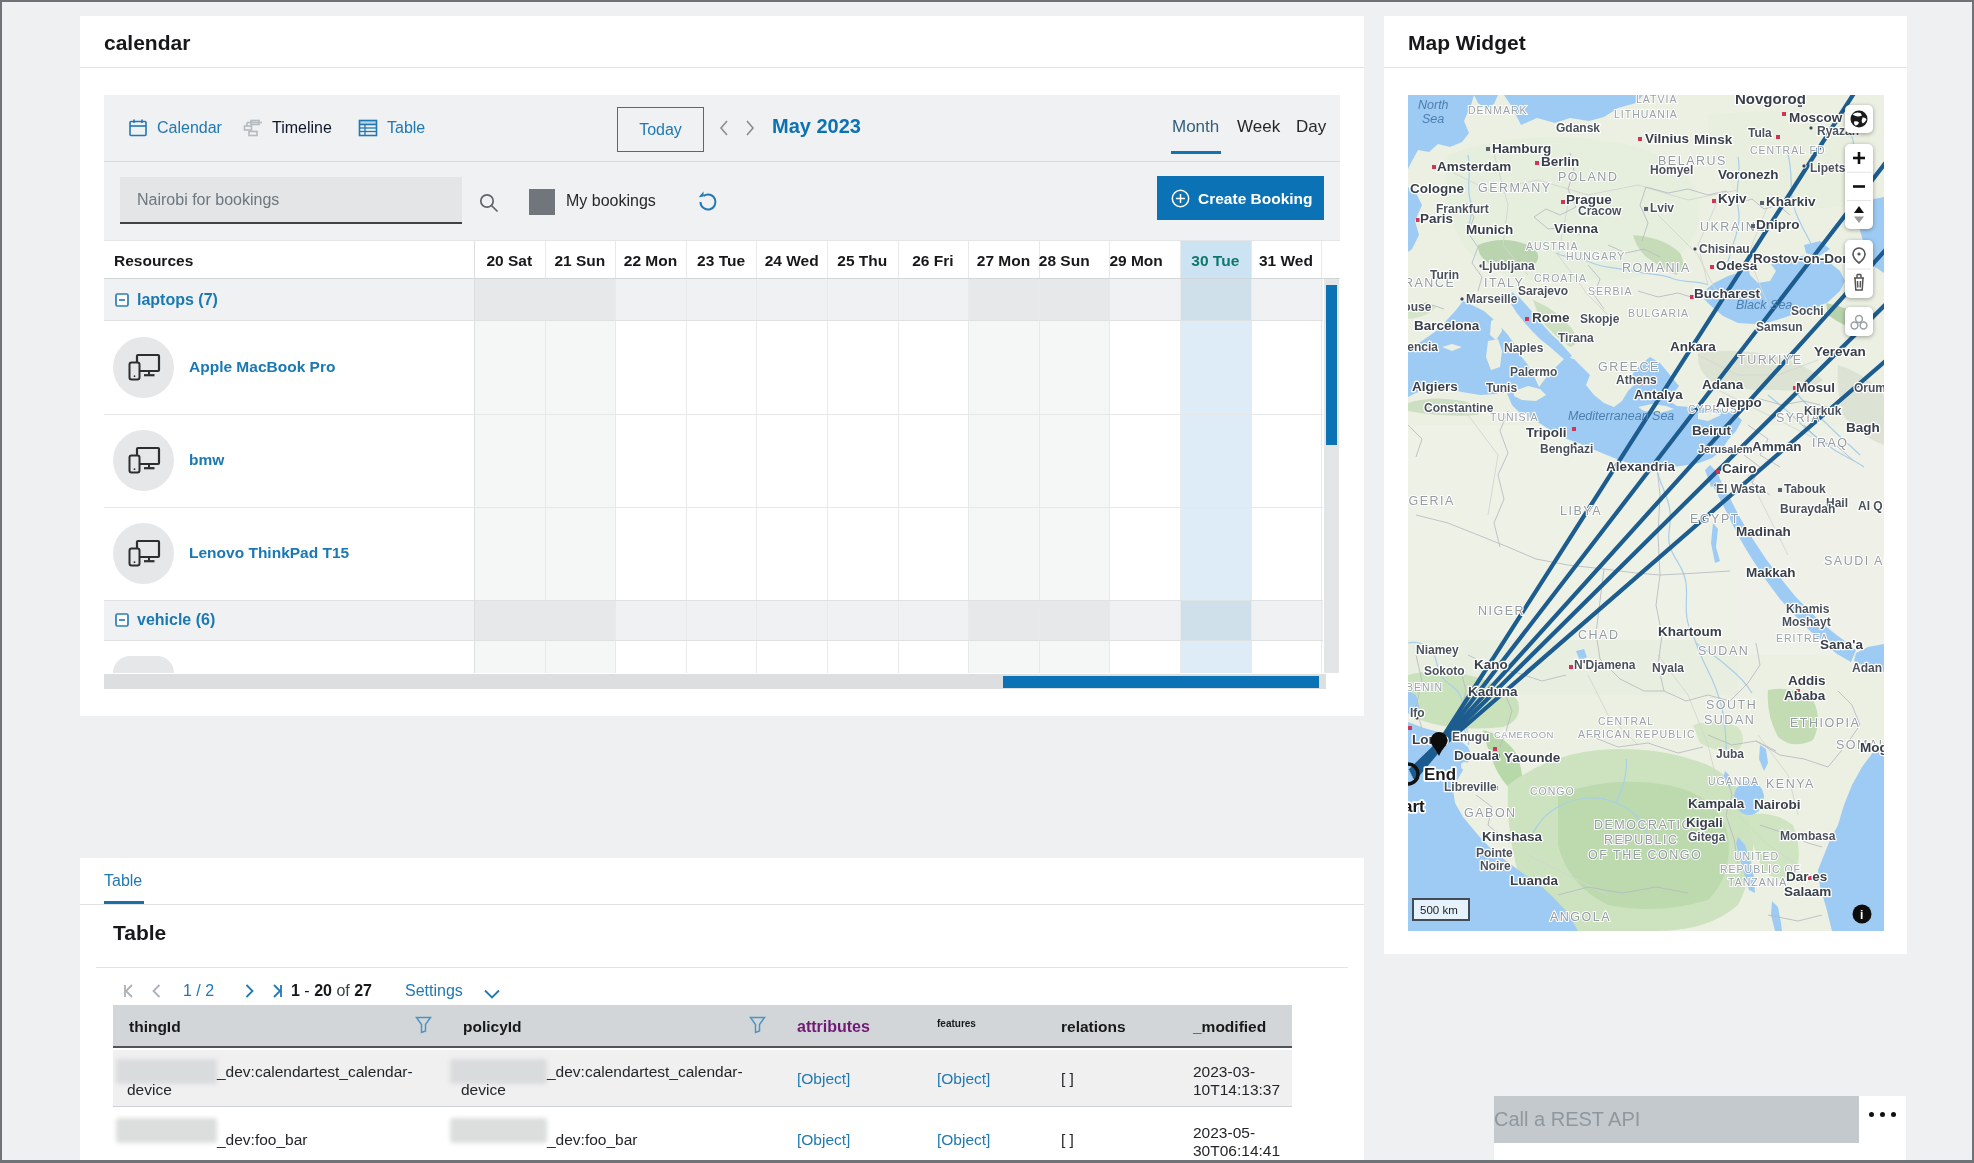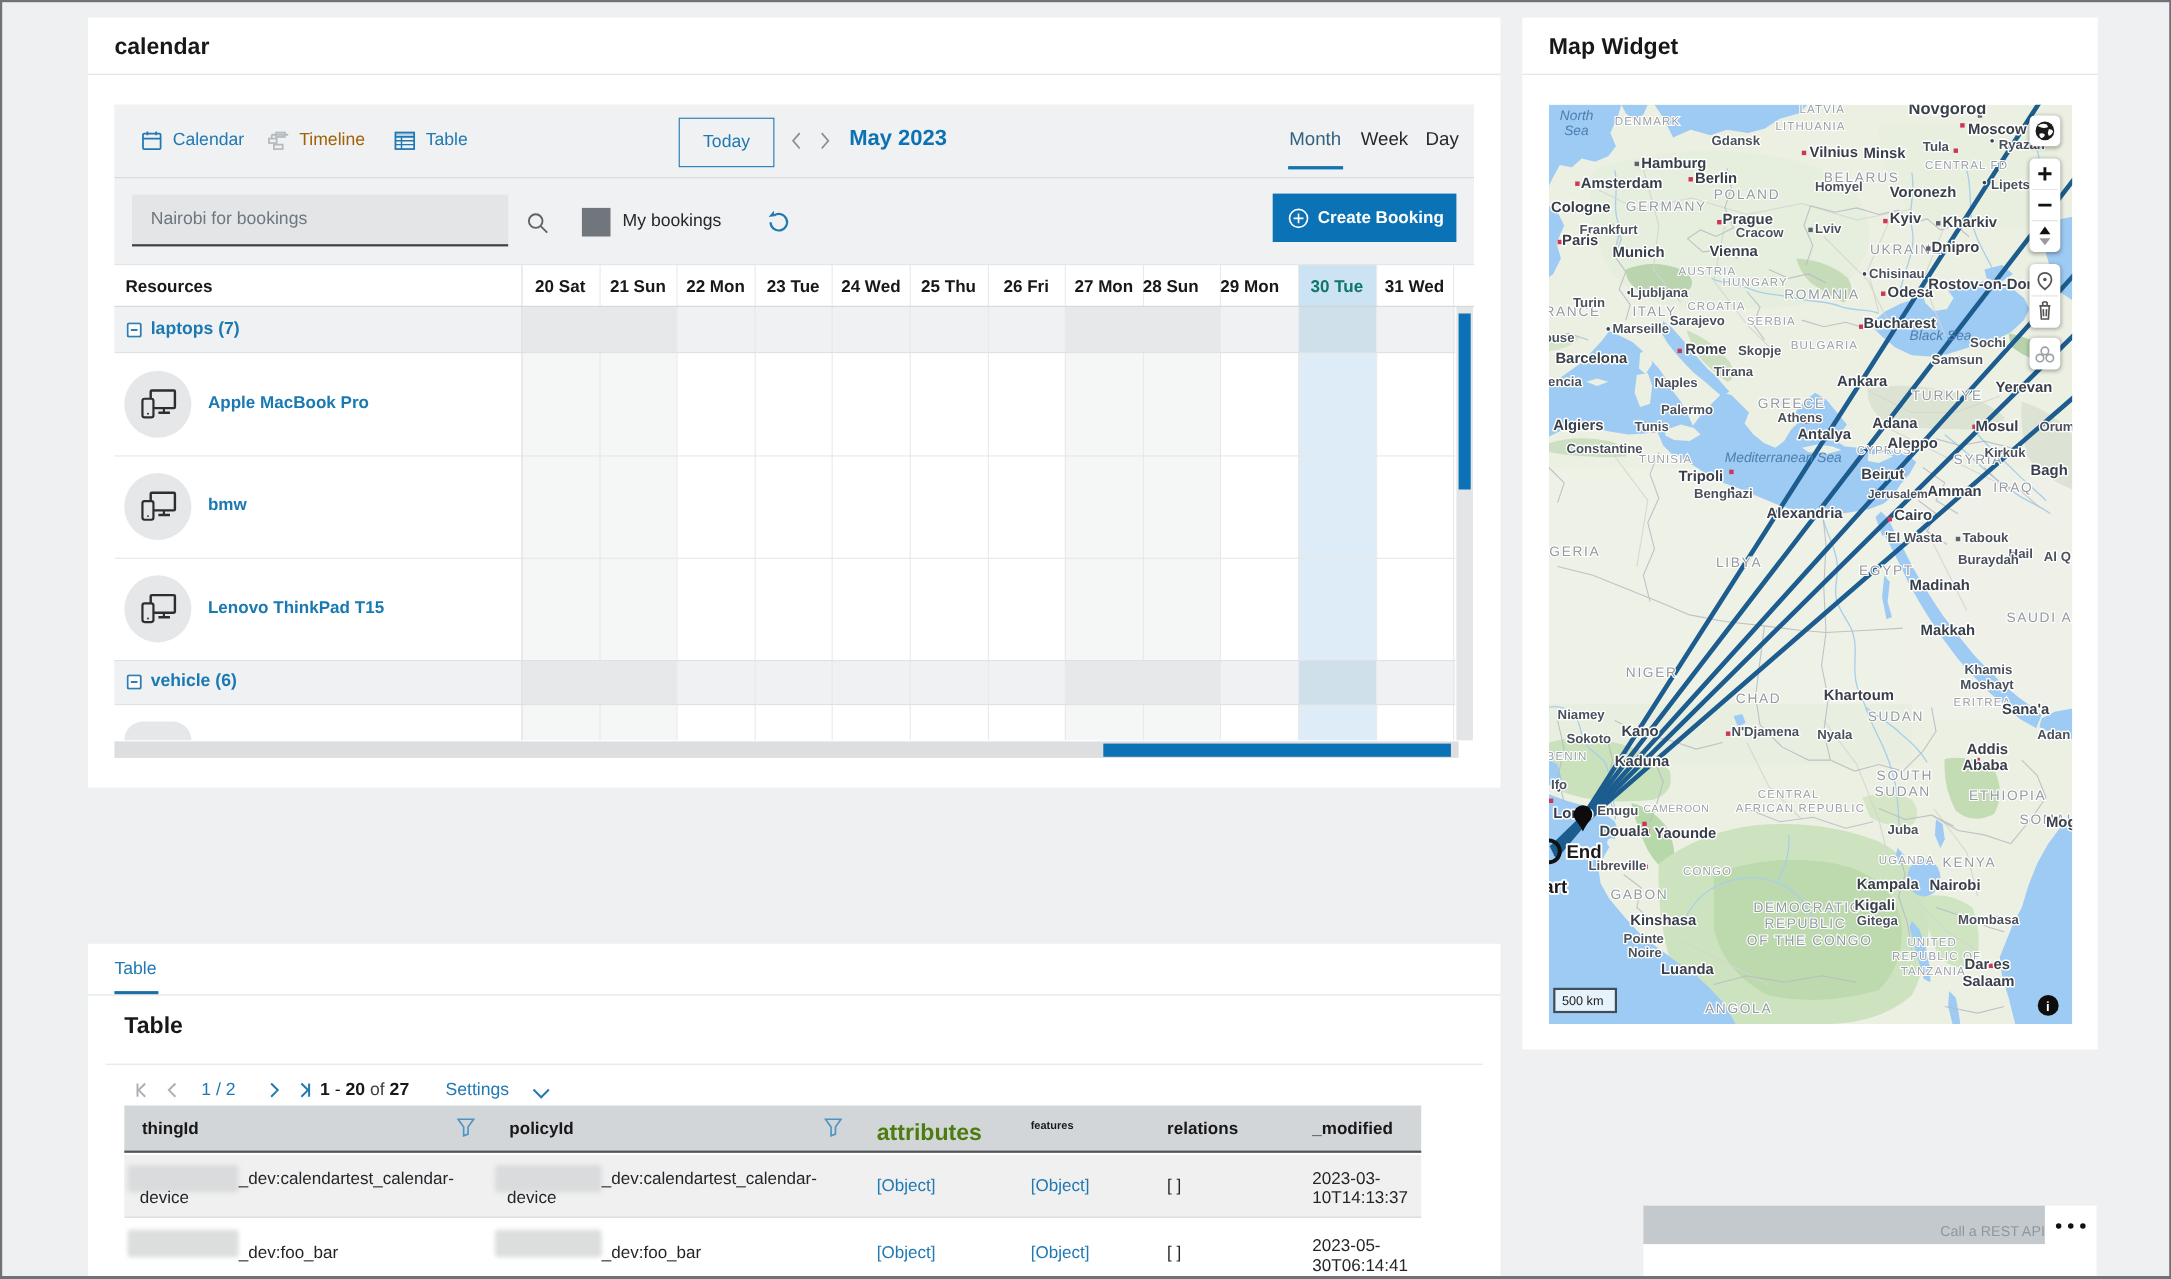--- a/index.html
+++ b/index.html
@@ -34,21 +34,21 @@
 <svg width="21" height="20" viewBox="0 0 21 20">
       <g fill="none" stroke="#b4babe" stroke-width="1.6">
         <rect x="1.5" y="8" width="7" height="4"></rect>
         <rect x="8" y="2.5" width="8" height="4"></rect>
         <rect x="6" y="13.5" width="8" height="4"></rect>
         <line x1="4" y1="4.5" x2="19" y2="4.5"></line>
         <line x1="4" y1="4.5" x2="4" y2="8"></line>
       </g>
     </svg>
 </div>
-<div class="a" style="left:272px;top:119px;font-size:16px;color:#a16207">Timeline</div>
+<div class="a" style="left:272px;top:119px;font-size:16px;color:#0f172a">Timeline</div>
 <div class="a" style="left:358px;top:118px">
 <svg width="20" height="20" viewBox="0 0 20 20">
       <rect x="1.5" y="2.5" width="17" height="15" fill="none" stroke="#2079b3" stroke-width="1.6"></rect>
       <line x1="1.5" y1="6.5" x2="18.5" y2="6.5" stroke="#2079b3" stroke-width="1.6"></line>
       <line x1="1.5" y1="10" x2="18.5" y2="10" stroke="#2079b3" stroke-width="1.3"></line>
       <line x1="1.5" y1="13.5" x2="18.5" y2="13.5" stroke="#2079b3" stroke-width="1.3"></line>
       <line x1="7" y1="6.5" x2="7" y2="17.5" stroke="#2079b3" stroke-width="1.3"></line>
       <rect x="1.5" y="2.5" width="17" height="4" fill="#2079b3" opacity="0.25"></rect>
     </svg>
 </div>
@@ -244,21 +244,21 @@
 <svg width="17" height="18" viewBox="0 0 17 18">
       <path d="M1.5,1.5 L15.5,1.5 L10.5,8.5 L10.5,15 L6.5,16.5 L6.5,8.5 Z" fill="none" stroke="#4d94c4" stroke-width="1.5"></path>
     </svg>
 </div>
 <div class="a bold" style="left:463px;top:1018px;font-size:15.5px;color:#17181a">policyId</div>
 <div class="a" style="left:749px;top:1016px">
 <svg width="17" height="18" viewBox="0 0 17 18">
       <path d="M1.5,1.5 L15.5,1.5 L10.5,8.5 L10.5,15 L6.5,16.5 L6.5,8.5 Z" fill="none" stroke="#4d94c4" stroke-width="1.5"></path>
     </svg>
 </div>
-<div class="a bold" style="left:797px;top:1018px;font-size:21px;color:#4d7c0f">attributes</div>
+<div class="a bold" style="left:797px;top:1018px;font-size:16px;color:#701a75">attributes</div>
 <div class="a bold" style="left:937px;top:1018px;font-size:10px;color:#17181a">features</div>
 <div class="a bold" style="left:1061px;top:1018px;font-size:15.5px;color:#17181a">relations</div>
 <div class="a bold" style="left:1193px;top:1018px;font-size:15.5px;color:#17181a">_modified</div>
 
 <div class="a" style="left:113px;top:1050px;width:1179px;height:56px;background:#f0f0f1"></div>
 <div class="a" style="left:116px;top:1059px;width:101px;height:25px;border-radius:3px;background:#dadbdc;filter:blur(2px)"></div>
 <div class="a" style="left:217px;top:1063px;font-size:15.5px;color:#232629">_dev:calendartest_calendar-</div>
 <div class="a" style="left:127px;top:1081px;font-size:15.5px;color:#232629">device</div>
 <div class="a" style="left:450px;top:1059px;width:97px;height:25px;border-radius:3px;background:#dadbdc;filter:blur(2px)"></div>
 <div class="a" style="left:547px;top:1063px;font-size:15.5px;color:#232629">_dev:calendartest_calendar-</div>
@@ -272,21 +272,21 @@
 <div class="a" style="left:116px;top:1118px;width:101px;height:25px;border-radius:3px;background:#dcdddd;filter:blur(2px)"></div>
 <div class="a" style="left:217px;top:1131px;font-size:15.5px;color:#232629">_dev:foo_bar</div>
 <div class="a" style="left:450px;top:1118px;width:97px;height:25px;border-radius:3px;background:#dcdddd;filter:blur(2px)"></div>
 <div class="a" style="left:547px;top:1131px;font-size:15.5px;color:#232629">_dev:foo_bar</div>
 <div class="a blue" style="left:797px;top:1131px;font-size:15.5px">[Object]</div>
 <div class="a blue" style="left:937px;top:1131px;font-size:15.5px">[Object]</div>
 <div class="a" style="left:1061px;top:1131px;font-size:15.5px;color:#232629">[ ]</div>
 <div class="a" style="left:1193px;top:1124px;font-size:15.5px;color:#232629">2023-05-<br>30T06:14:41</div>
 
 <div class="card" style="left:1494px;top:1096px;width:412px;height:64px"></div>
-<div class="a" style="left:1494px;top:1096px;width:365px;height:35px;background:#c4c9cd;text-align:right;line-height:47px;font-size:13px;color:#8f989f">Call a REST API</div>
+<div class="a" style="left:1494px;top:1096px;width:365px;height:47px;background:#c4c9cd;text-align:left;line-height:47px;font-size:20px;color:#8f989f">Call a REST API</div>
 <div class="a" style="left:1869px;top:1112px;width:5px;height:5px;border-radius:50%;background:#111"></div>
 <div class="a" style="left:1880px;top:1112px;width:5px;height:5px;border-radius:50%;background:#111"></div>
 <div class="a" style="left:1891px;top:1112px;width:5px;height:5px;border-radius:50%;background:#111"></div>
 
 <div class="card" style="left:1384px;top:16px;width:523px;height:938px"></div>
 <div class="a bold" style="left:1408px;top:31px;font-size:21px;color:#17181a">Map Widget</div>
 <div class="a" style="left:1384px;top:67px;width:523px;height:1px;background:#e0e2e3"></div>
 <div class="a" style="left:1408px;top:95px;width:476px;height:836px;overflow:hidden">
 <svg width="476" height="836" viewBox="0 0 476 836" style="font-family:'Liberation Sans',sans-serif">
 <defs>

